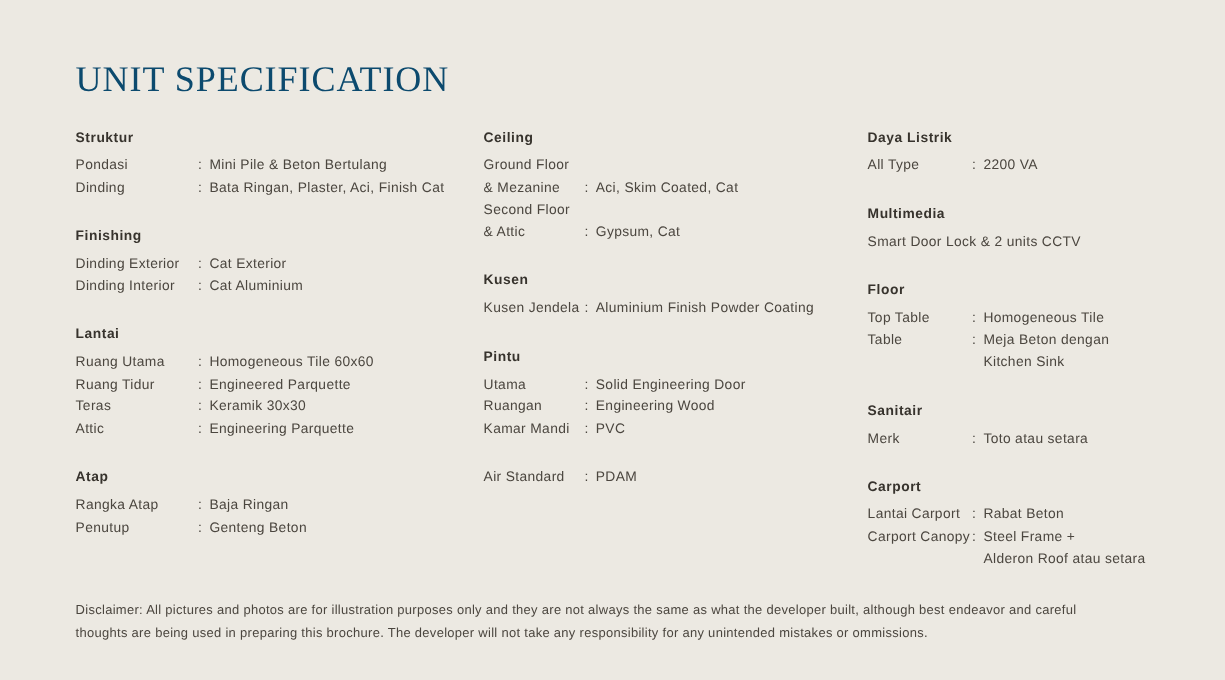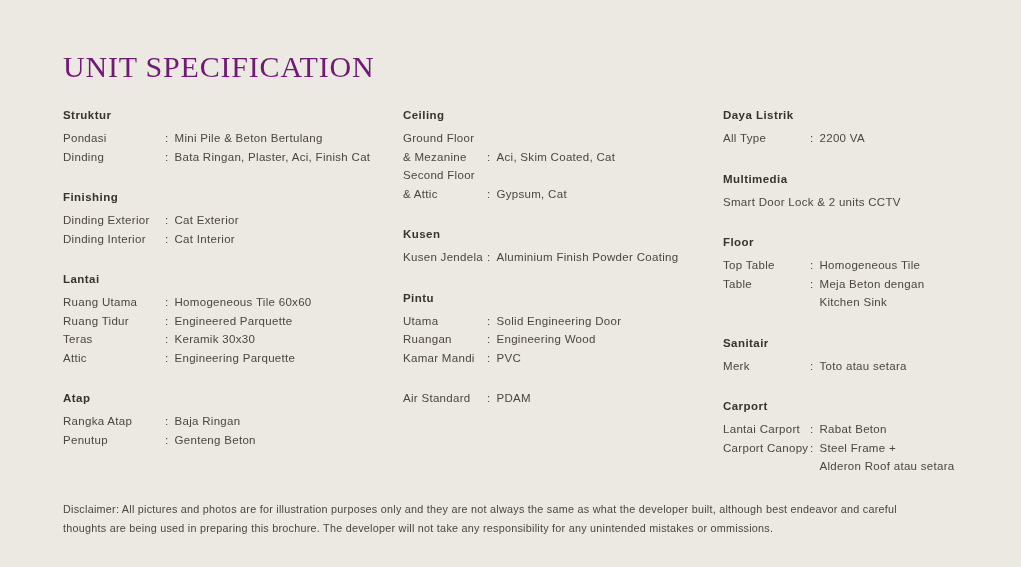--- a/index.html
+++ b/index.html
@@ -15,21 +15,21 @@
     font-family: "Liberation Sans", "DejaVu Sans", sans-serif;
     color: #4b463f;
   }
   .page-title {
     margin: 49px 0 0 63px;
     font-family: "Liberation Serif", "DejaVu Serif", serif;
     font-weight: 400;
     font-size: 30px;
     line-height: 36px;
     letter-spacing: 0.8px;
-    color: #701a75;
+    color: #0c4a6e;
   }
   .columns {
     display: flex;
     margin: 21px 0 0 63px;
   }
   .col { flex: 0 0 auto; }
   .col-0 { width: 340px; }
   .col-1 { width: 320px; }
   .col-2 { width: 290px; }
   .section { margin: 0 0 22px 0; }
@@ -93,21 +93,21 @@
       <section class="section">
         <h3 class="heading">Finishing</h3>
         <div class="row">
           <span class="lbl">Dinding Exterior</span>
           <span class="sep">:</span>
           <span class="val">Cat Exterior</span>
         </div>
         <div class="row">
           <span class="lbl">Dinding Interior</span>
           <span class="sep">:</span>
-          <span class="val">Cat Interior</span>
+          <span class="val">Cat Aluminium</span>
         </div>
       </section>
       <section class="section">
         <h3 class="heading">Lantai</h3>
         <div class="row">
           <span class="lbl">Ruang Utama</span>
           <span class="sep">:</span>
           <span class="val">Homogeneous Tile 60x60</span>
         </div>
         <div class="row">

